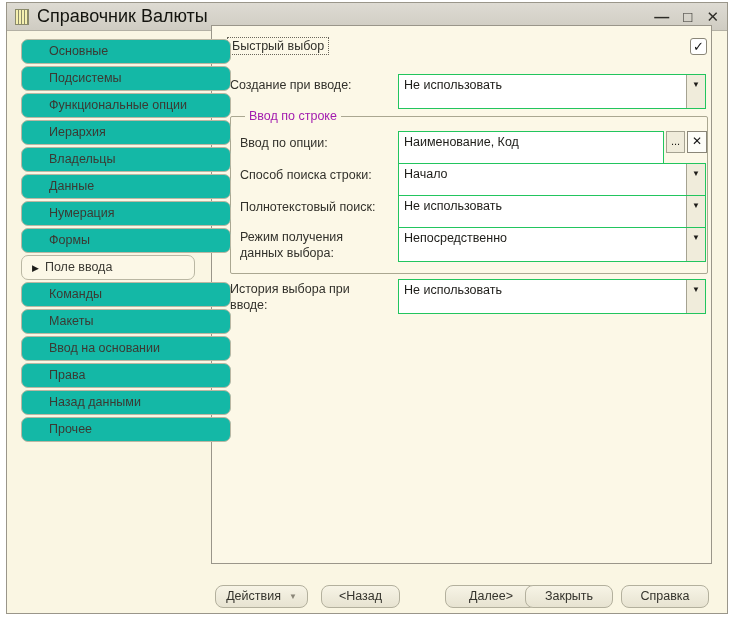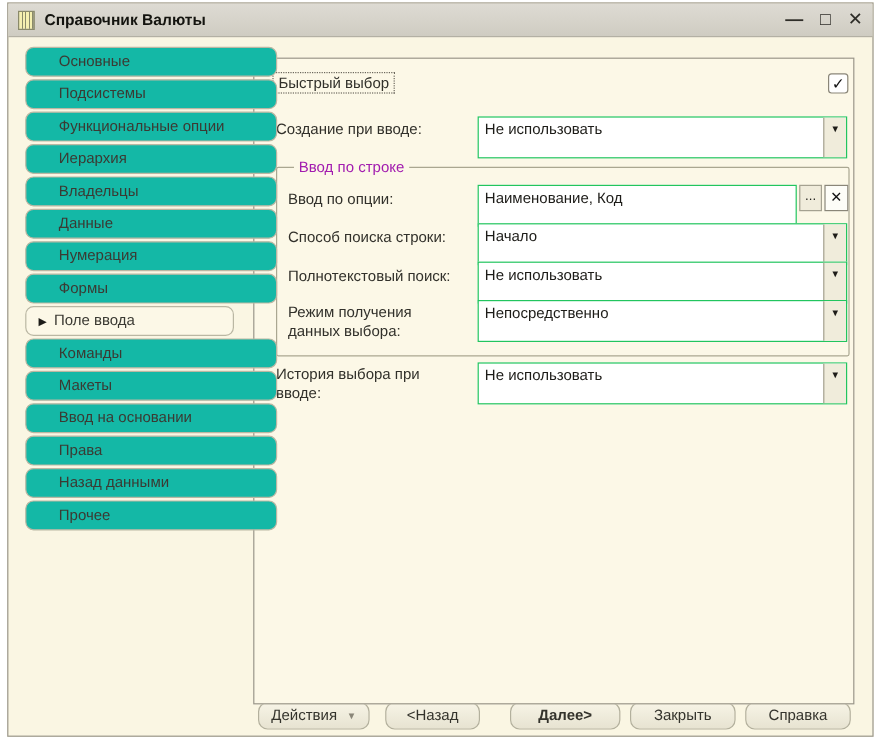--- a/index.html
+++ b/index.html
@@ -7,34 +7,34 @@
     font-family:"Liberation Sans","DejaVu Sans",sans-serif; font-size:12.5px; color:#3b3a33; }
   #dialog { position:absolute; left:6px; top:2px; width:722px; height:612px;
     background:#faf6e3; border:1px solid #9a968a; }
 
   
   #titlebar { position:absolute; left:0; top:0; right:0; height:28px;
     background:linear-gradient(#dedbd3,#cfccc2); border-bottom:1px solid #b3b0a4;
     display:flex; align-items:center; padding:0 8px; }
   #win-icon { width:14px; height:16px; margin-right:8px; border:1px solid #8a8a6a;
     background:repeating-linear-gradient(90deg,#f5f0b0 0 2px,#8a8a6a 2px 3px); }
-  #title-text { font-weight:bold; font-size:13px; color:#14140f; }
+  #title-text { font-weight:normal; font-size:18px; color:#14140f; }
   #win-controls { margin-left:auto; display:flex; align-items:center; gap:14px; }
   .win-btn { font-size:15px; font-weight:bold; color:#2e2d28; line-height:16px; cursor:default; }
 
   
   #tabs { position:absolute; left:14px; top:36px; width:192px; display:flex;
     flex-direction:column; gap:2px; z-index:2; }
   .tab { height:25px; line-height:23px; background:#14b8a6; border:1px solid #bab7a3;
     border-radius:7px; padding-left:27px; color:#3b3a33; position:relative; width:210px; }
   .tab.selected { background:#fcf8e7; width:174px; z-index:3; padding-left:10px; }
   .tab-arrow { display:inline-block; font-size:9px; margin-right:6px; color:#1c1c18; }
 
   
-  #panel { position:absolute; left:204px; top:45px; width:501px; height:539px;
+  #panel { position:absolute; left:204px; top:22px; width:501px; height:539px;
     background:#fcf8e7; border:1px solid #9a968a; z-index:1; }
   .lbl { position:absolute; color:#32312b; }
   #quick-label { left:15px; top:11px; border:1px dotted #6b675c; padding:1px 4px; }
   #quick-check { position:absolute; left:478px; top:12px; width:17px; height:17px;
     background:#ffffff; border:1px solid #8a8678; border-radius:3px; text-align:center;
     line-height:15px; font-size:13px; font-weight:bold; color:#111; }
 
   .combo { position:absolute; height:35px; display:flex; background:#ffffff;
     border:1px solid #22c55e; }
   .combo-text { flex:1; padding:3px 5px 0 5px; color:#1d1c18; white-space:nowrap; overflow:hidden; }
@@ -56,21 +56,21 @@
   #input-by-string { left:186px; top:105px; width:266px; }
   .wrap-label { line-height:1.3; }
 
   
   .foot-btn { position:absolute; top:582px; height:23px; background:linear-gradient(#f7f4e6,#e7e3d1);
     border:1px solid #b3b09d; border-radius:8px; text-align:center; line-height:21px;
     color:#34332c; }
   #btn-actions { left:208px; width:93px; display:flex; align-items:center; justify-content:center; gap:8px; }
   #btn-actions .dd { font-size:8px; color:#8a8678; }
   #btn-back { left:314px; width:79px; }
-  #btn-next { left:418px; width:92px;font-weight:bold; }
+  #btn-next { left:438px; width:92px; }
   #btn-close { left:518px; width:88px; }
   #btn-help { left:614px; width:88px; }
 </style>
 </head>
 <body>
 
 <div id="dialog">
 
   <div id="titlebar">
     <div id="win-icon"></div>

